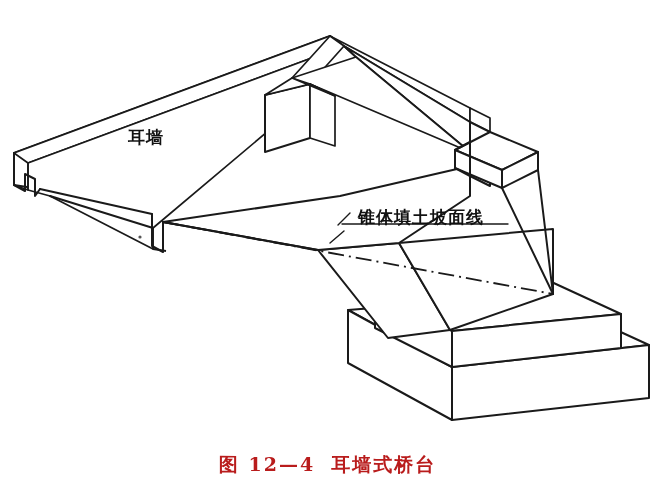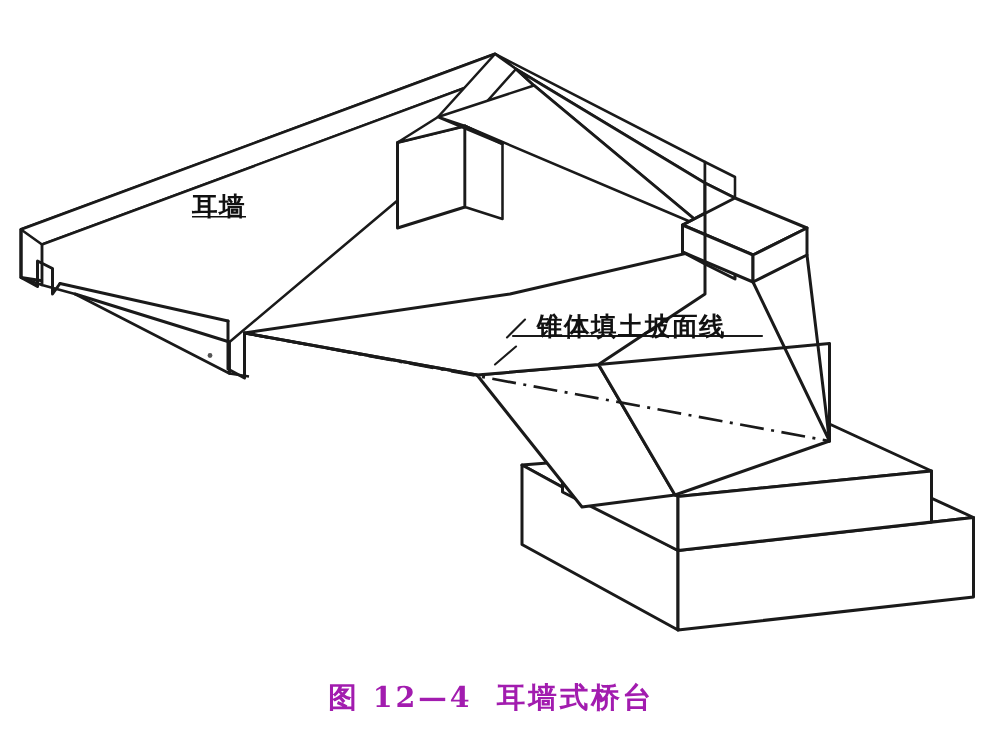--- a/index.html
+++ b/index.html
@@ -75,38 +75,37 @@
     font-family: "DejaVu Sans", sans-serif;
     color: #111111;
     font-weight: 700;
     white-space: nowrap;
     letter-spacing: 1px;
   }
   #label-wingwall {
     left: 128px;
     top: 126px;
     font-size: 17px;
-    text-decoration: underline;
   }
   #label-slope {
     left: 340px;
     top: 206px;
     font-size: 17px;
     margin-left: 18px;
   }
   #figure-caption {
     position: absolute;
     left: 0;
     top: 452px;
     width: 655px;
     text-align: center;
     font-family: "DejaVu Serif", serif;
     font-size: 19px;
     font-weight: 700;
-    color: #a21caf;
+    color: #b91c1c;
     letter-spacing: 2px;
   }
   .cap-seg { display: inline; }
   .cap-gap { display: inline-block; width: 16px; }
 </style>
 </head>
 <body>
 
 <div id="figure-root">
 

